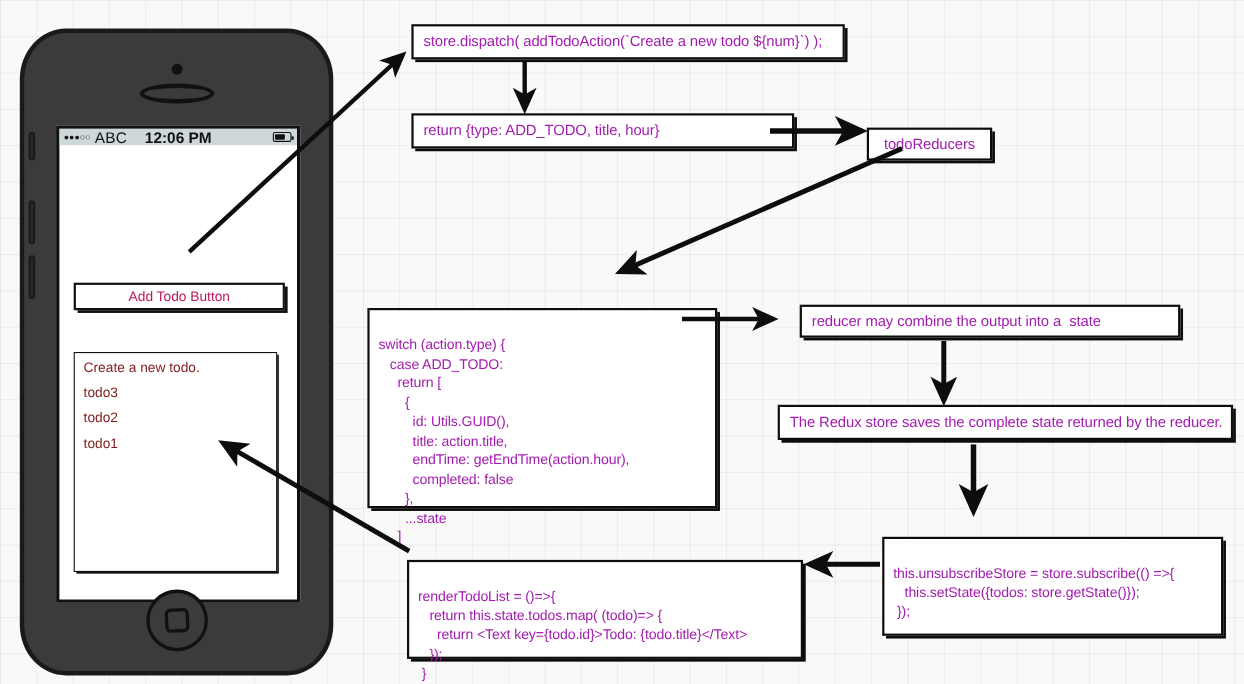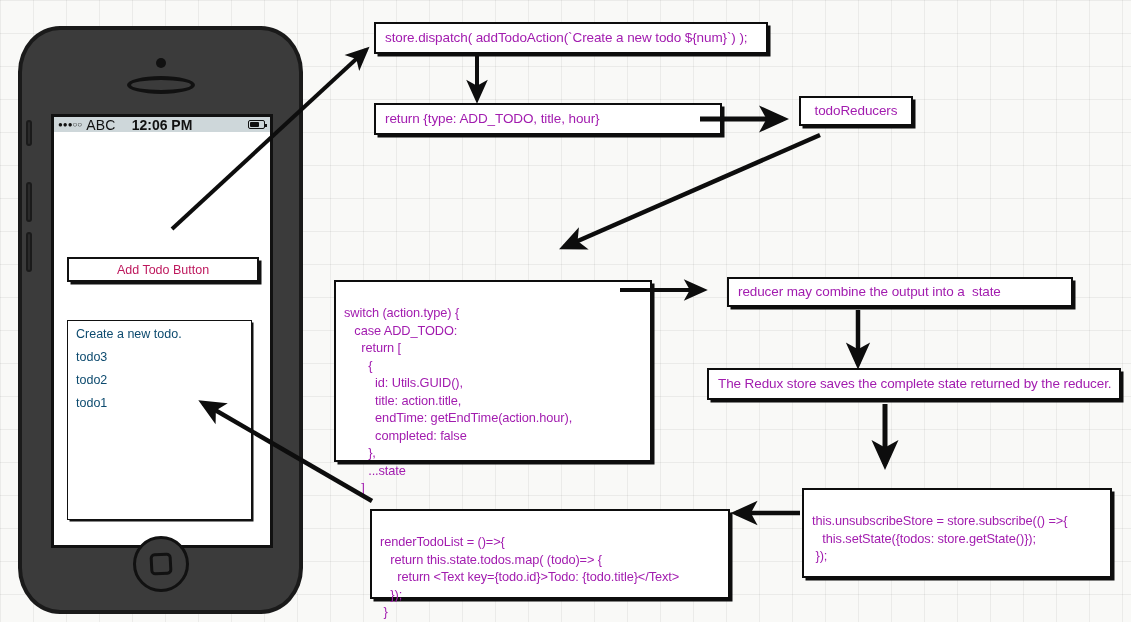--- a/index.html
+++ b/index.html
@@ -82,21 +82,21 @@
     position:absolute;left:13px;top:140px;width:192px;height:25px;
     background:#fff;border:2px solid #111;box-shadow:3px 3px 0 -0.5px #111;
     box-sizing:border-box;display:flex;align-items:center;justify-content:center;
     font-size:12.5px;color:#be185d;
   }
   .todo-list{
     position:absolute;left:13px;top:203px;width:185px;height:200px;
     background:#fff;border:1.8px solid #111;box-shadow:2px 2px 0 -0.5px #111;
     box-sizing:border-box;padding:6px 8px;
   }
-  .todo-list div{font-size:12.5px;color:#0c4a6e;margin-bottom:9px;}
+  .todo-list div{font-size:12.5px;color:#7f1d1d;margin-bottom:9px;}
 </style>
 </head>
 <body>
 
 <div id="canvas">
 
   <div id="phone">
     <div class="phone-body">
       <div class="side-btn" style="top:90px;height:26px;"></div>
       <div class="side-btn" style="top:152px;height:40px;"></div>
@@ -130,21 +130,21 @@
       <div class="phone-home">
         <span class="home-sq"></span>
       </div>
     </div>
   </div>
 
   <div class="box center" style="left:374px;top:22px;width:394px;height:32px;">store.dispatch( addTodoAction(`Create a new todo ${num}`) );</div>
 
   <div class="box center" style="left:374px;top:103px;width:348px;height:32px;">return {type: ADD_TODO, title, hour}</div>
 
-  <div class="box center" style="left:788px;top:96px;width:114px;height:30px;justify-content:center;margin-left:11px;">todoReducers</div>
+  <div class="box center" style="left:788px;top:116px;width:114px;height:30px;justify-content:center;">todoReducers</div>
 
   <div class="box code" style="left:334px;top:260px;width:318px;height:182px;">switch (action.type) {
    case ADD_TODO:
      return [
        {
          id: Utils.GUID(),
          title: action.title,
          endTime: getEndTime(action.hour),
          completed: false
        },

